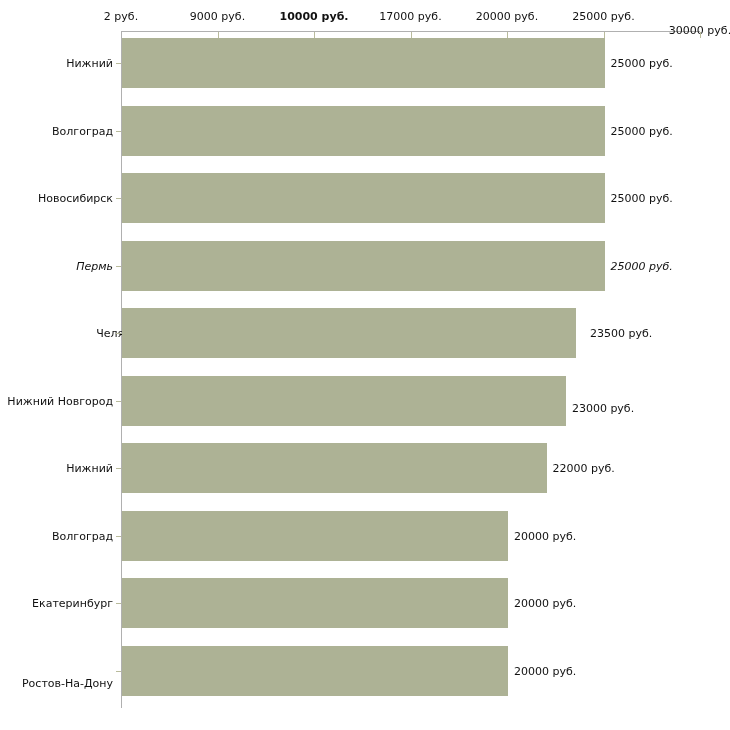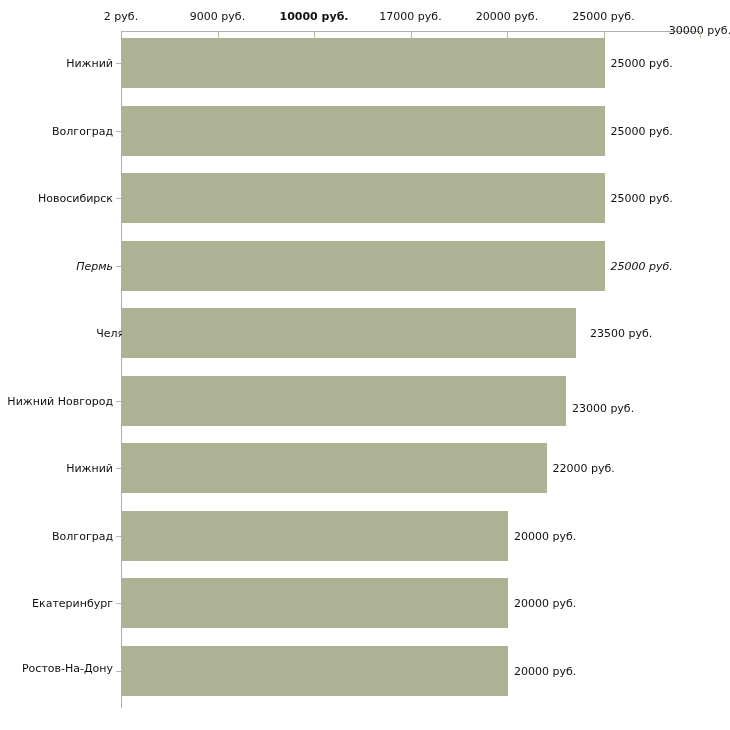--- a/index.html
+++ b/index.html
@@ -171,20 +171,20 @@
         <div class="bar-rect" style="left: 122px; width: 386px; height: 50px; background: rgb(173, 178, 149);"></div>
         <div class="bar-value" style="left: 514px; top: 20px;">20000 руб.</div>
       </div>
       <div class="bar-row" style="top: 546px; height: 50px;">
         <div class="cat-label" style="left: 0px; width: 113px; top: 20px;">Екатеринбург</div>
         <div class="ytick-mark" style="left: 116px; top: 25px;"></div>
         <div class="bar-rect" style="left: 122px; width: 386px; height: 50px; background: rgb(173, 178, 149);"></div>
         <div class="bar-value" style="left: 514px; top: 20px;">20000 руб.</div>
       </div>
       <div class="bar-row" style="top: 613.5px; height: 50px;">
-        <div class="cat-label" style="left: 0px; width: 113px; top: 17px;">Ростов-На-Дону</div>
+        <div class="cat-label" style="left: 0px; width: 113px; top: 32px;">Ростов-На-Дону</div>
         <div class="ytick-mark" style="left: 116px; top: 25px;"></div>
         <div class="bar-rect" style="left: 122px; width: 386px; height: 50px; background: rgb(173, 178, 149);"></div>
         <div class="bar-value" style="left: 514px; top: 20px;">20000 руб.</div>
       </div>
     </div>
 
 </div>
 
 </body></html>

